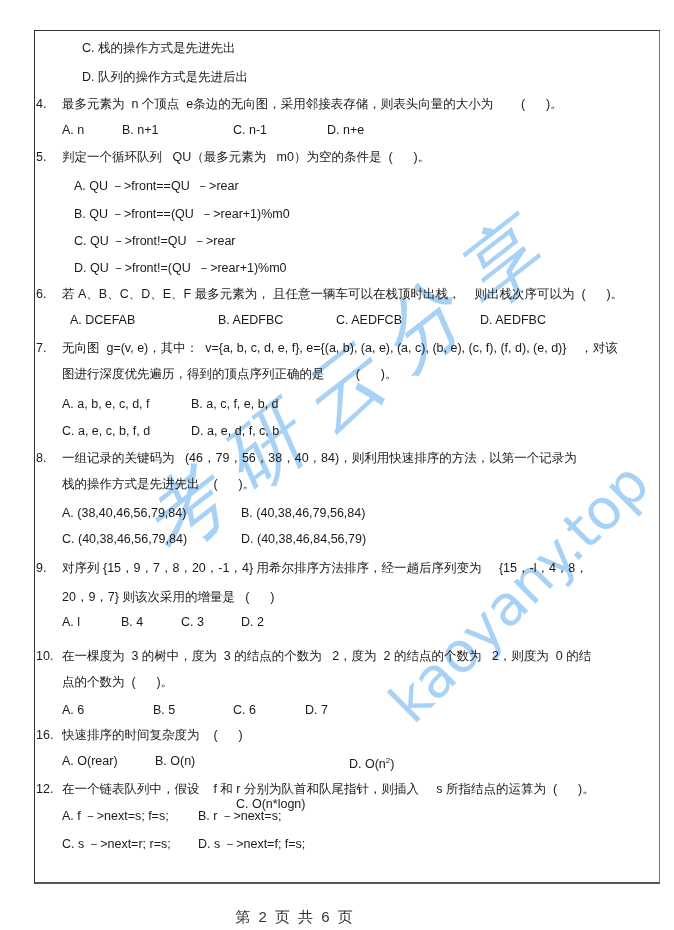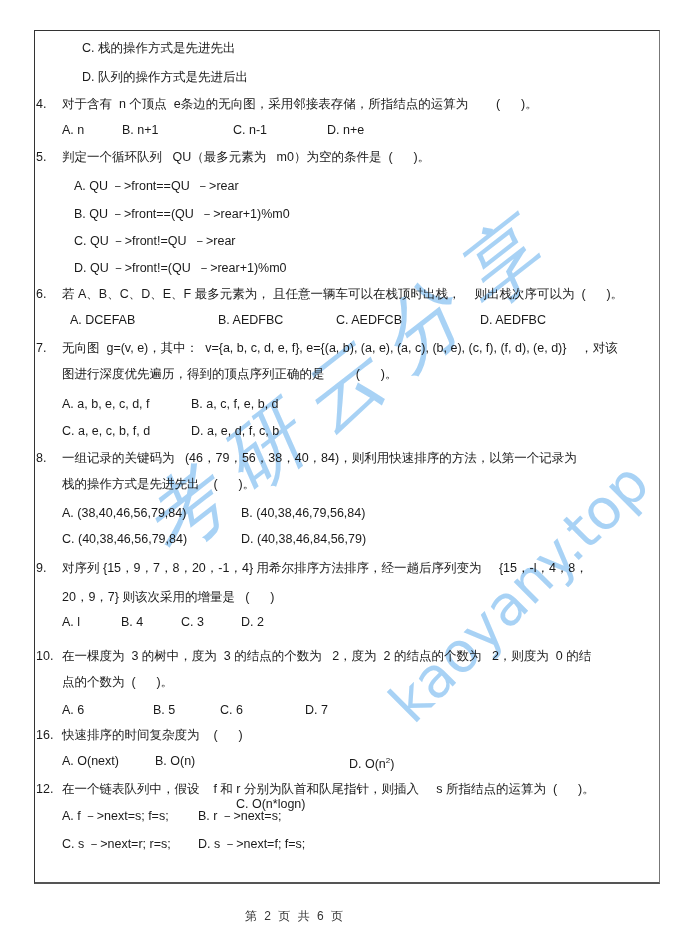--- a/index.html
+++ b/index.html
@@ -6,39 +6,39 @@
   body {
     width: 674px; height: 930px; background: #ffffff; position: relative; overflow: hidden;
     font-family: "Liberation Sans", "DejaVu Sans", sans-serif; color: #1a1a1a;
   }
   .frame {
     position: absolute; left: 34px; top: 30px; width: 626px; height: 854px;
     border: 1px solid #333; border-bottom: 2px solid #555; border-right: 1px solid #777; box-sizing: border-box;
   }
   .line { position: absolute; font-size: 12.5px; white-space: pre; line-height: 16px; }
   .num { position: absolute; left: 36px; }
-  .footer { position: absolute; top: 908px; left: 0; width: 590px; text-align: center; font-size: 12px; color: #333; letter-spacing: 2px; }
+  .footer { position: absolute; top: 908px; left: 0; width: 590px; text-align: center; font-size: 15px; color: #333; letter-spacing: 2px; }
   .wm { position: absolute; color: #8cc4f2; opacity: 0.75; pointer-events: none; }
   .wm-url { font-size: 56px; transform: rotate(-45deg); left: 350px; top: 560px; font-family: "DejaVu Sans", sans-serif; }
   .wm-cn { font-size: 80px; transform: rotate(-38deg); left: 100px; top: 330px; font-family: "DejaVu Serif", serif; letter-spacing: 20px; font-style: italic;}
   sup { font-size: 8px; }
 </style>
 </head>
 <body>
 
 <div class="frame"></div>
 
 <div class="wm wm-cn">考研云分享</div>
 <div class="wm wm-url">kaoyany.top</div>
 
 <div class="line" style="left:82px;top:40px">C. 栈的操作方式是先进先出</div>
 <div class="line" style="left:82px;top:69px">D. 队列的操作方式是先进后出</div>
 
 <div class="line num" style="top:96px">4.</div>
-<div class="line" style="left:62px;top:96px">对于含有  n 个顶点  e条边的无向图，采用邻接表存储，所指结点的运算为        (      )。</div>
+<div class="line" style="left:62px;top:96px">最多元素为  n 个顶点  e条边的无向图，采用邻接表存储，则表头向量的大小为        (      )。</div>
 <div class="line" style="left:62px;top:122px">A. n</div>
 <div class="line" style="left:122px;top:122px">B. n+1</div>
 <div class="line" style="left:233px;top:122px">C. n-1</div>
 <div class="line" style="left:327px;top:122px">D. n+e</div>
 
 <div class="line num" style="top:149px">5.</div>
 <div class="line" style="left:62px;top:149px">判定一个循环队列   QU（最多元素为   m0）为空的条件是  (      )。</div>
 <div class="line" style="left:74px;top:178px">A. QU －&gt;front==QU  －&gt;rear</div>
 <div class="line" style="left:74px;top:206px">B. QU －&gt;front==(QU  －&gt;rear+1)%m0</div>
 <div class="line" style="left:74px;top:233px">C. QU －&gt;front!=QU  －&gt;rear</div>
@@ -73,26 +73,26 @@
 <div class="line" style="left:62px;top:614px">A. l</div>
 <div class="line" style="left:121px;top:614px">B. 4</div>
 <div class="line" style="left:181px;top:614px">C. 3</div>
 <div class="line" style="left:241px;top:614px">D. 2</div>
 
 <div class="line num" style="top:648px">10.</div>
 <div class="line" style="left:62px;top:648px">在一棵度为  3 的树中，度为  3 的结点的个数为   2，度为  2 的结点的个数为   2，则度为  0 的结</div>
 <div class="line" style="left:62px;top:674px">点的个数为  (      )。</div>
 <div class="line" style="left:62px;top:702px">A. 6</div>
 <div class="line" style="left:153px;top:702px">B. 5</div>
-<div class="line" style="left:220px;top:702px">C. 6</div>
+<div class="line" style="left:233px;top:702px">C. 6</div>
 <div class="line" style="left:305px;top:702px">D. 7</div>
 
 <div class="line num" style="top:727px">16.</div>
 <div class="line" style="left:62px;top:727px">快速排序的时间复杂度为    (      )</div>
-<div class="line" style="left:62px;top:753px">A. O(next)</div>
+<div class="line" style="left:62px;top:753px">A. O(rear)</div>
 <div class="line" style="left:155px;top:753px">B. O(n)</div>
 <div class="line" style="left:236px;top:796px">C. O(n*logn)</div>
 <div class="line" style="left:349px;top:753px"><span>D. O(n</span><sup>2</sup><span>)</span></div>
 
 <div class="line num" style="top:781px">12.</div>
 <div class="line" style="left:62px;top:781px">在一个链表队列中，假设    f 和 r 分别为队首和队尾指针，则插入     s 所指结点的运算为  (      )。</div>
 <div class="line" style="left:62px;top:808px">A. f －&gt;next=s; f=s;</div>
 <div class="line" style="left:198px;top:808px">B. r －&gt;next=s;</div>
 <div class="line" style="left:62px;top:836px">C. s －&gt;next=r; r=s;</div>
 <div class="line" style="left:198px;top:836px">D. s －&gt;next=f; f=s;</div>

